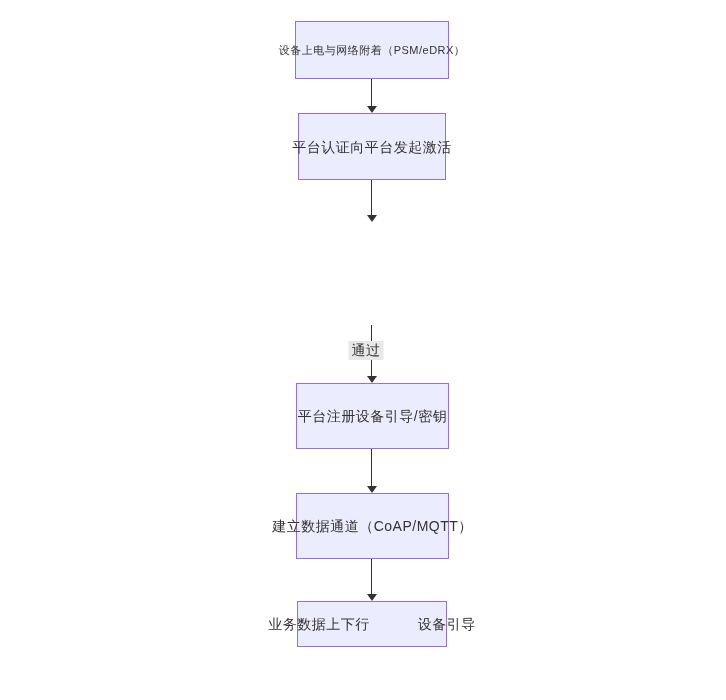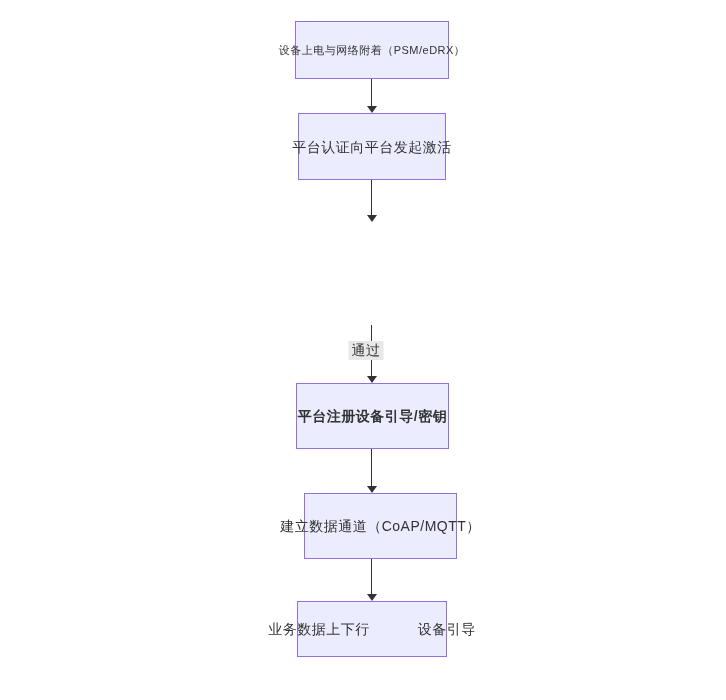--- a/index.html
+++ b/index.html
@@ -103,34 +103,34 @@
   </div>
 
   <div class="edge-line" style="left:371px; top:180px; height:35px;"></div>
   <div class="arrowhead" style="left:367px; top:215px;"></div>
 
 
   <div class="edge-line" style="left:371px; top:325px; height:51px;"></div>
   <div class="edge-label" style="left:366px; top:341px;">通过</div>
   <div class="arrowhead" style="left:367px; top:376px;"></div>
 
-  <div class="node rect" style="left:296px; top:383px; width:153px; height:66px; font-size:14px; line-height:22px;font-weight:bold;">
+  <div class="node rect" style="left:296px; top:383px; width:153px; height:66px; font-size:14px; line-height:22px;">
     <span class="tline">平台注册</span>
     <span class="tline">设备引导/密钥</span>
   </div>
 
   <div class="edge-line" style="left:371px; top:449px; height:37px;"></div>
   <div class="arrowhead" style="left:367px; top:486px;"></div>
 
-  <div class="node rect" style="left:304px; top:493px; width:153px; height:66px; font-size:14px; line-height:22px;">
+  <div class="node rect" style="left:296px; top:493px; width:153px; height:66px; font-size:14px; line-height:22px;">
     <span class="tline">建立数据通道</span>
     <span class="tline">（CoAP/MQTT）</span>
   </div>
 
   <div class="edge-line" style="left:371px; top:559px; height:35px;"></div>
   <div class="arrowhead" style="left:367px; top:594px;"></div>
 
-  <div class="node rect" style="left:297px; top:601px; width:150px; height:56px; font-size:14px; line-height:22px;gap:48px;">
+  <div class="node rect" style="left:297px; top:601px; width:150px; height:46px; font-size:14px; line-height:22px;gap:48px;">
     <span class="tline">业务数据上下行</span>
     <span class="tline">设备引导</span>
   </div>
 
 </div>
 
 </body></html>

